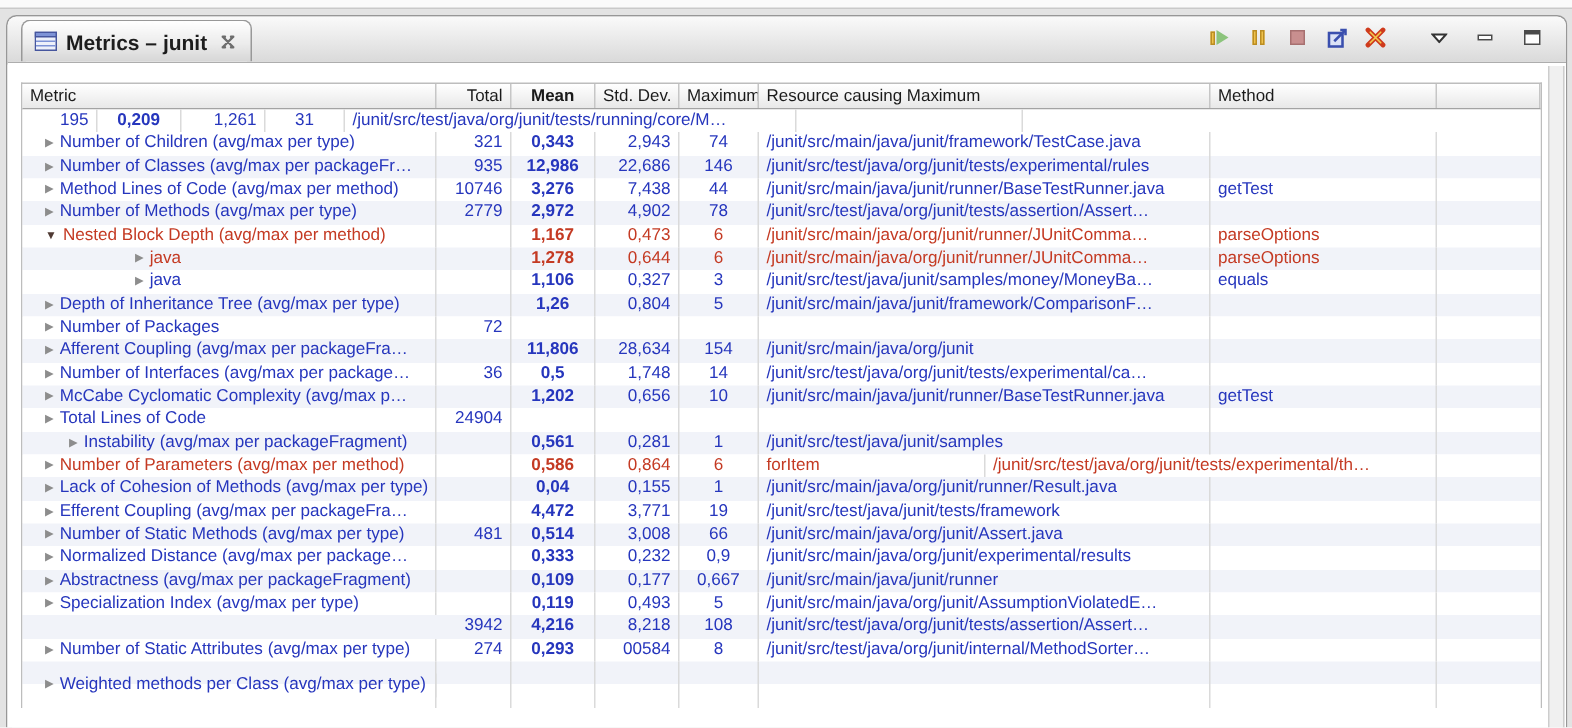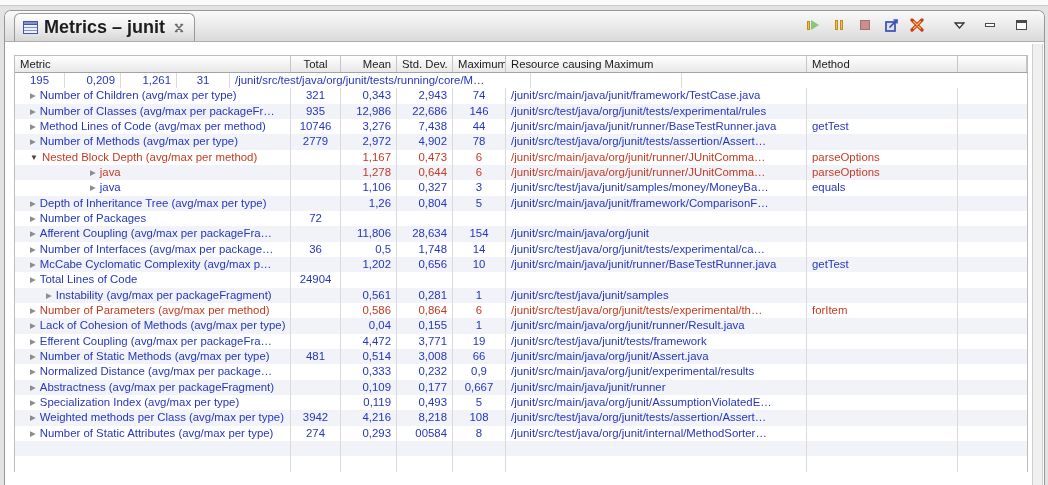--- a/index.html
+++ b/index.html
@@ -13,21 +13,21 @@
     border-radius:7px 7px 0 0; }
 
   
   .tab-bar { height:31px; background:linear-gradient(#fafafa,#dadada);
     border-bottom:1px solid #adadad; border-radius:6px 6px 0 0;
     display:flex; align-items:flex-end; position:relative; }
   .tab { height:28px; margin-left:9px; display:flex; align-items:center; gap:6px;
     padding:0 10px 0 8px; border:1px solid #989898; border-bottom:none;
     border-radius:6px 6px 0 0;
     background:linear-gradient(#ffffff 0%, #ececec 55%, #d6d6d6 100%); }
-  .tab-title { font-size:18px; font-weight:bold; color:#1d1d1d; white-space:nowrap; }
+  .tab-title { font-size:14px; font-weight:bold; color:#1d1d1d; white-space:nowrap; }
 
   .toolbar { margin-left:auto; display:flex; align-items:center; gap:10px; height:100%; padding-bottom:2px; }
   .tbtn { display:inline-flex; align-items:center; justify-content:center; width:16px; height:16px; }
   .chrome { display:flex; align-items:center; gap:15px; margin-left:26px; margin-right:15px; height:100%; padding-bottom:2px; }
 
   
   .ic-resume { display:inline-flex; align-items:center; }
   .ic-resume .bar { width:3px; height:9px; background:#efc14b; border:1px solid #bb8d22; margin-right:1px; }
   .ic-resume .tri { width:0; height:0; border-top:5px solid transparent; border-bottom:5px solid transparent; border-left:8px solid #8cc47c; }
   .ic-pause { display:inline-flex; gap:2px; }
@@ -41,22 +41,22 @@
   .table { margin:12px 0 0 9px; width:1014px; border:1px solid #bdbdbd; border-bottom:none; }
   .thead { display:flex; height:17px;
     background:linear-gradient(#ffffff,#e8e8e8); border-bottom:1px solid #a3a3a3; }
   .thead .cell { line-height:16px; height:16px; font-size:11.3px; color:#1a1a1a;
     border-right:1px solid #c6c6c6; }
   .row { display:flex; height:15.34px; background:#ffffff; }
   .row.alt { background:#f1f3f9; }
   .cell { flex:none; padding:0 5px; overflow:hidden; white-space:nowrap;
     height:15.34px; line-height:15.2px; font-size:11.4px;
     border-right:1px solid #dadada; }
-  .c0 { width:276px; } .c1 { width:50px; text-align:center; }
-  .c2 { width:56px; text-align:right; } .c3 { width:56px; text-align:right; }
+  .c0 { width:276px; } .c1 { width:50px; text-align:right; }
+  .c2 { width:56px; text-align:center;font-weight:bold; } .c3 { width:56px; text-align:right; }
   .c4 { width:53px; text-align:center; } .c5 { width:301px; }
   .c6 { width:151px; } .c7 { width:69px; border-right:none; }
   .row.ok   .cell { color:#2636bd; }
   .row.warn .cell { color:#c43a23; }
   .twisty { display:inline-block; font-size:7.5px; color:#8d8d8d; margin-right:4px;
     transform:translateY(-1px); }
   .twisty.open { color:#4f3a33; font-size:8px; }
 
   .vscroll { position:absolute; top:1px; right:1px; bottom:0; width:11px;
     background:#f0f0f0; border-left:1px solid #cdcdcd; border-right:1px solid #cdcdcd; }
@@ -300,22 +300,22 @@
             <div class="cell c5">/junit/src/test/java/junit/samples</div>
             <div class="cell c6"></div>
             <div class="cell c7"></div>
           </div>
           <div class="row warn">
             <div class="cell c0" style="padding-left: 15px;"><span class="twisty">▶</span><span>Number of Parameters (avg/max per method)</span></div>
             <div class="cell c1"></div>
             <div class="cell c2">0,586</div>
             <div class="cell c3">0,864</div>
             <div class="cell c4">6</div>
+            <div class="cell c6">forItem</div>
             <div class="cell c5">/junit/src/test/java/org/junit/tests/experimental/th…</div>
-            <div class="cell c6">forItem</div>
             <div class="cell c7"></div>
           </div>
           <div class="row alt ok">
             <div class="cell c0" style="padding-left: 15px;"><span class="twisty">▶</span><span>Lack of Cohesion of Methods (avg/max per type)</span></div>
             <div class="cell c1"></div>
             <div class="cell c2">0,04</div>
             <div class="cell c3">0,155</div>
             <div class="cell c4">1</div>
             <div class="cell c5">/junit/src/main/java/org/junit/runner/Result.java</div>
             <div class="cell c6"></div>
@@ -365,21 +365,21 @@
             <div class="cell c0" style="padding-left: 15px;"><span class="twisty">▶</span><span>Specialization Index (avg/max per type)</span></div>
             <div class="cell c1"></div>
             <div class="cell c2">0,119</div>
             <div class="cell c3">0,493</div>
             <div class="cell c4">5</div>
             <div class="cell c5">/junit/src/main/java/org/junit/AssumptionViolatedE…</div>
             <div class="cell c6"></div>
             <div class="cell c7"></div>
           </div>
           <div class="row alt ok">
-            <div class="cell c0" style="padding-left: 15px;"><span class="twisty">▶</span><span>Weighted methods per Class (avg/max per type)</span></div>
+            <div class="cell c0" style="padding-left: 15px; margin-top: 39px;"><span class="twisty">▶</span><span>Weighted methods per Class (avg/max per type)</span></div>
             <div class="cell c1">3942</div>
             <div class="cell c2">4,216</div>
             <div class="cell c3">8,218</div>
             <div class="cell c4">108</div>
             <div class="cell c5">/junit/src/test/java/org/junit/tests/assertion/Assert…</div>
             <div class="cell c6"></div>
             <div class="cell c7"></div>
           </div>
           <div class="row ok">
             <div class="cell c0" style="padding-left: 15px;"><span class="twisty">▶</span><span>Number of Static Attributes (avg/max per type)</span></div>

